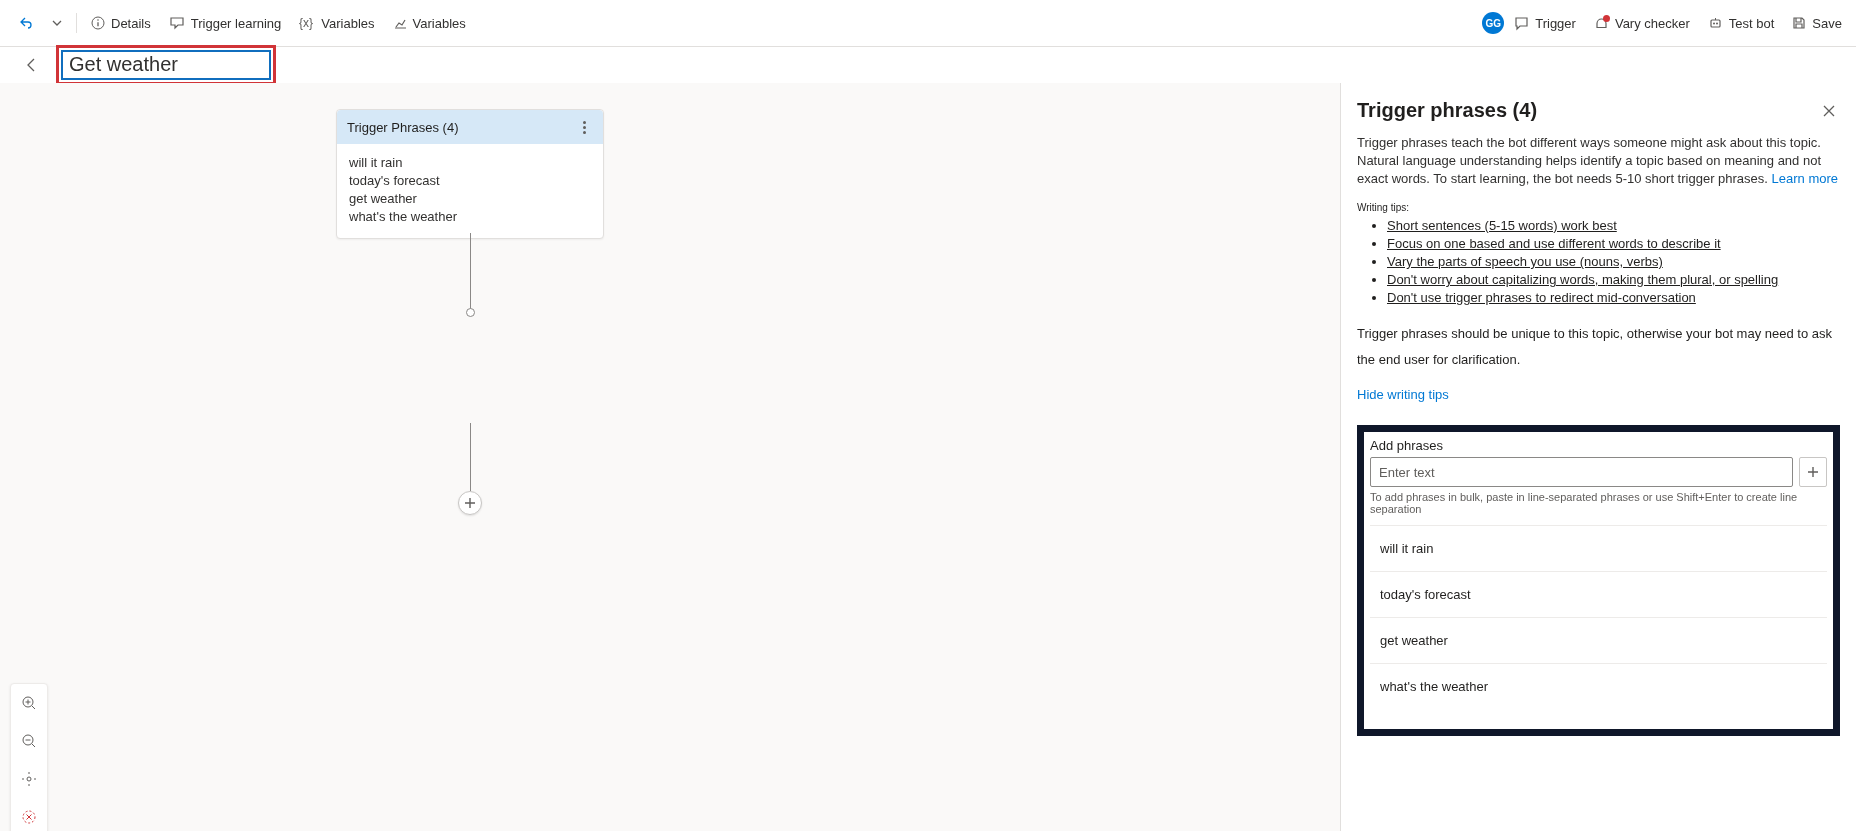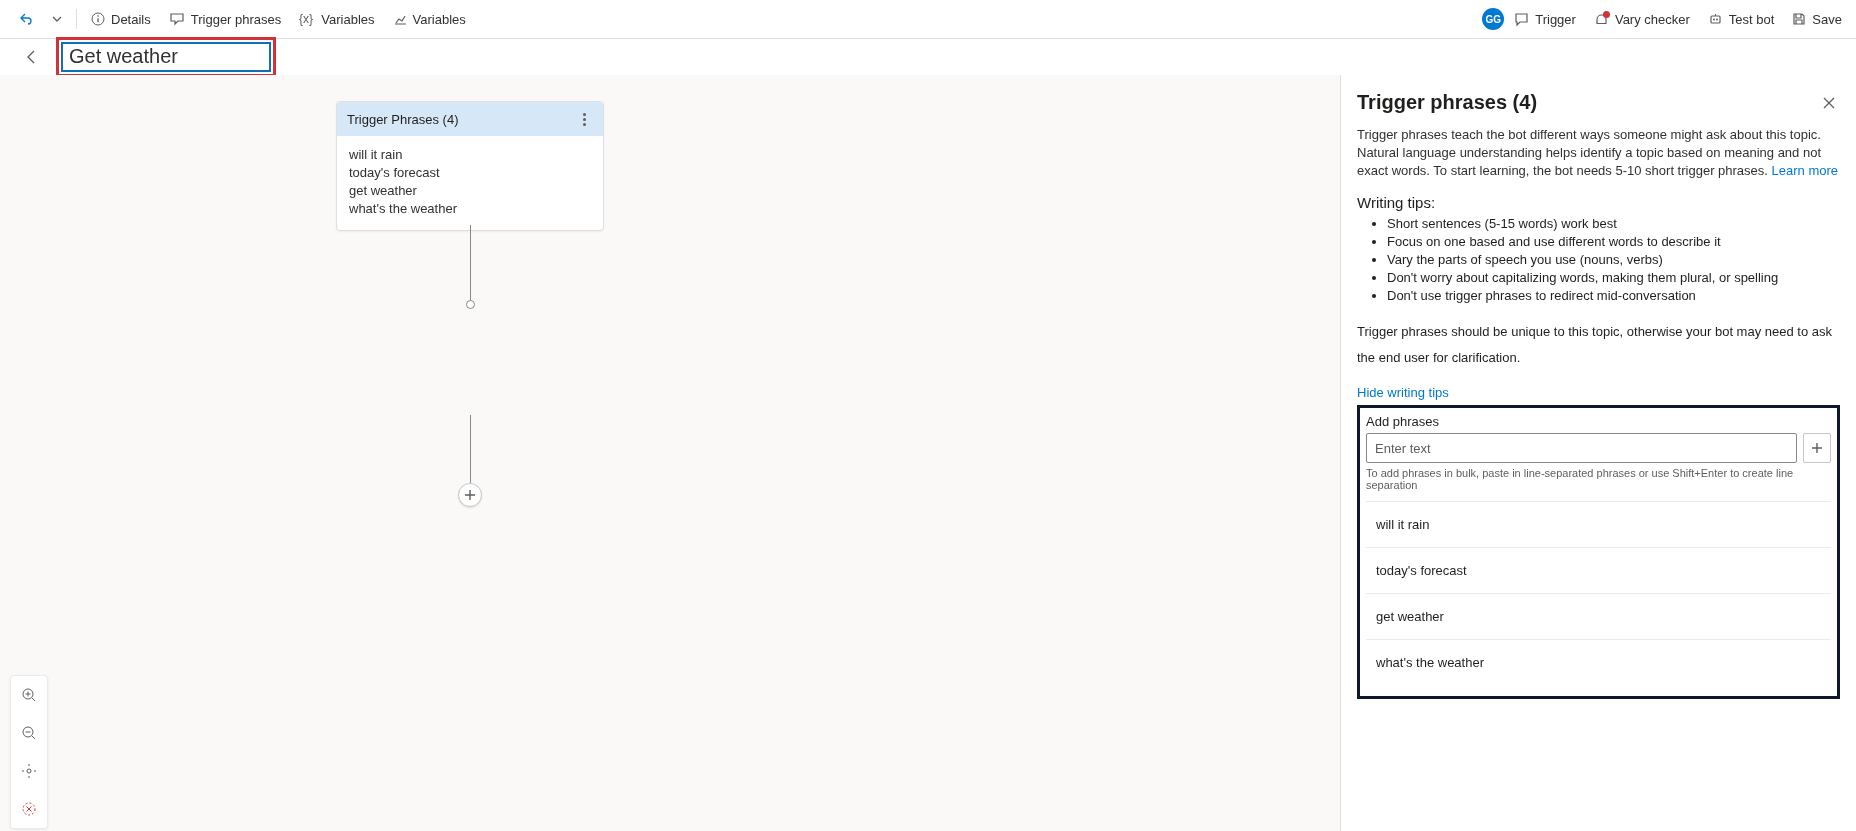--- a/index.html
+++ b/index.html
@@ -1,19 +1,19 @@
 <!DOCTYPE html>
 <html><head>
 <meta charset="utf-8">
 <style>
   * { box-sizing: border-box; margin: 0; padding: 0; font-family: "Segoe UI", Arial, sans-serif; }
   html, body { height: 100%; background: #fff; color: #201f1e; }
   
   .toolbar {
-    height: 39px;
+    height: 47px;
     border-bottom: 1px solid #e1dfdd;
     display: flex; align-items: center; justify-content: space-between;
     padding: 0 6px 0 10px;
     font-size: 13px;
   }
   .toolbar-left, .toolbar-right { display: flex; align-items: center; gap: 2px; }
   .tbtn {
     display: flex; align-items: center; gap: 6px;
     height: 30px; padding: 0 8px;
     cursor: pointer; color: #323130;
@@ -115,30 +115,30 @@
     cursor:pointer; color:#605e5c;
   }
   .zoom-btn svg { width:16px; height:16px; }
   .zoom-btn.danger { color:#d13438; }
 
   
   .panel h2 { font-size:20px; font-weight:600; display:flex; justify-content:space-between; align-items:center;}
   .close-x { cursor:pointer; padding:4px; color:#605e5c; }
   .panel p.desc { font-size:13px; color:#323130; margin-top:12px; line-height:18px; }
   .panel a { color:#0078d4; text-decoration:none; }
-  .tips-head { font-size:15px; margin-top:14px; }
+  .tips-head { font-size:10px; margin-top:14px; }
   .tips { margin:4px 0 0 30px; font-size:13px; line-height:18px; }
-  .tips li { margin-bottom:0; }
+  .tips li { margin-bottom:0;text-decoration:underline; }
   .unique { font-size:13px; margin-top:14px; line-height:26px; }
   .hide-link { display:inline-block; margin-top:14px; font-size:13px; }
 
   .add-phrases-box {
-    border:3px solid #0f172a;
-    margin-top:4px;
-    padding:6px 6px 11px;
+    border:7px solid #0f172a;
+    margin-top:22px;
+    padding:6px 6px 20px;
   }
   .ap-label { font-size:13px; font-weight:400; }
   .ap-row { display:flex; gap:6px; margin-top:4px; }
   .ap-input {
     flex:1; height:30px; border:1px solid #8a8886; border-radius:2px;
     padding:0 8px; font-size:13px;
   }
   .ap-input::placeholder{ color:#605e5c; }
   .ap-add {
     width:28px; height:30px; border:1px solid #c8c6c4; background:#fff;
@@ -179,21 +179,21 @@
           <circle cx="7" cy="7" r="6" fill="none" stroke="#605e5c"></circle>
           <circle cx="7" cy="4" r=".8" fill="#605e5c"></circle>
           <path d="M7 6.2v4" stroke="#605e5c" stroke-width="1.3"></path>
         </svg>
       <span>Details</span>
     </div>
     <div class="tbtn">
       <svg width="16" height="16" viewBox="0 0 16 16">
           <path d="M2 3h12v7H9l-3 3v-3H2z" fill="none" stroke="#605e5c" stroke-width="1.2"></path>
         </svg>
-      <span>Trigger phrases</span>
+      <span>Trigger learning</span>
     </div>
     <div class="tbtn">
       <svg width="16" height="14" viewBox="0 0 16 14">
           <text x="0" y="11" font-size="12" fill="#605e5c">{x}</text>
         </svg>
       <span>Variables</span>
     </div>
     <div class="tbtn">
       <svg width="14" height="14" viewBox="0 0 14 14">
           <path d="M2 12h11M3 11l3-4 3 2 3-5" fill="none" stroke="#605e5c" stroke-width="1.2"></path>

